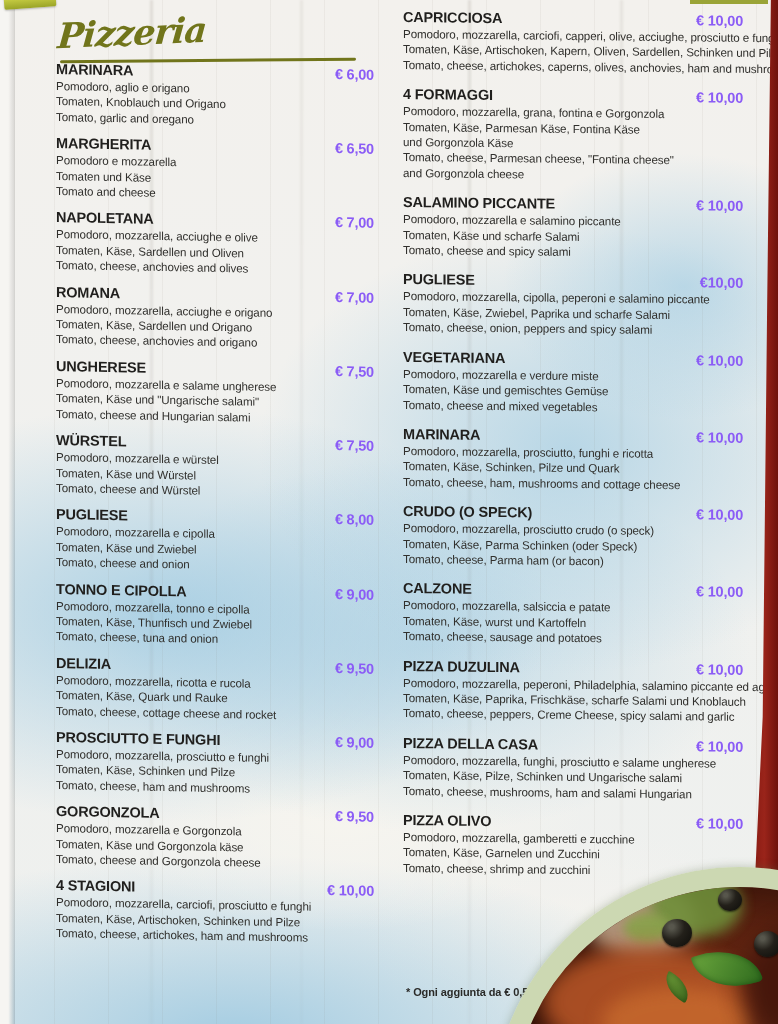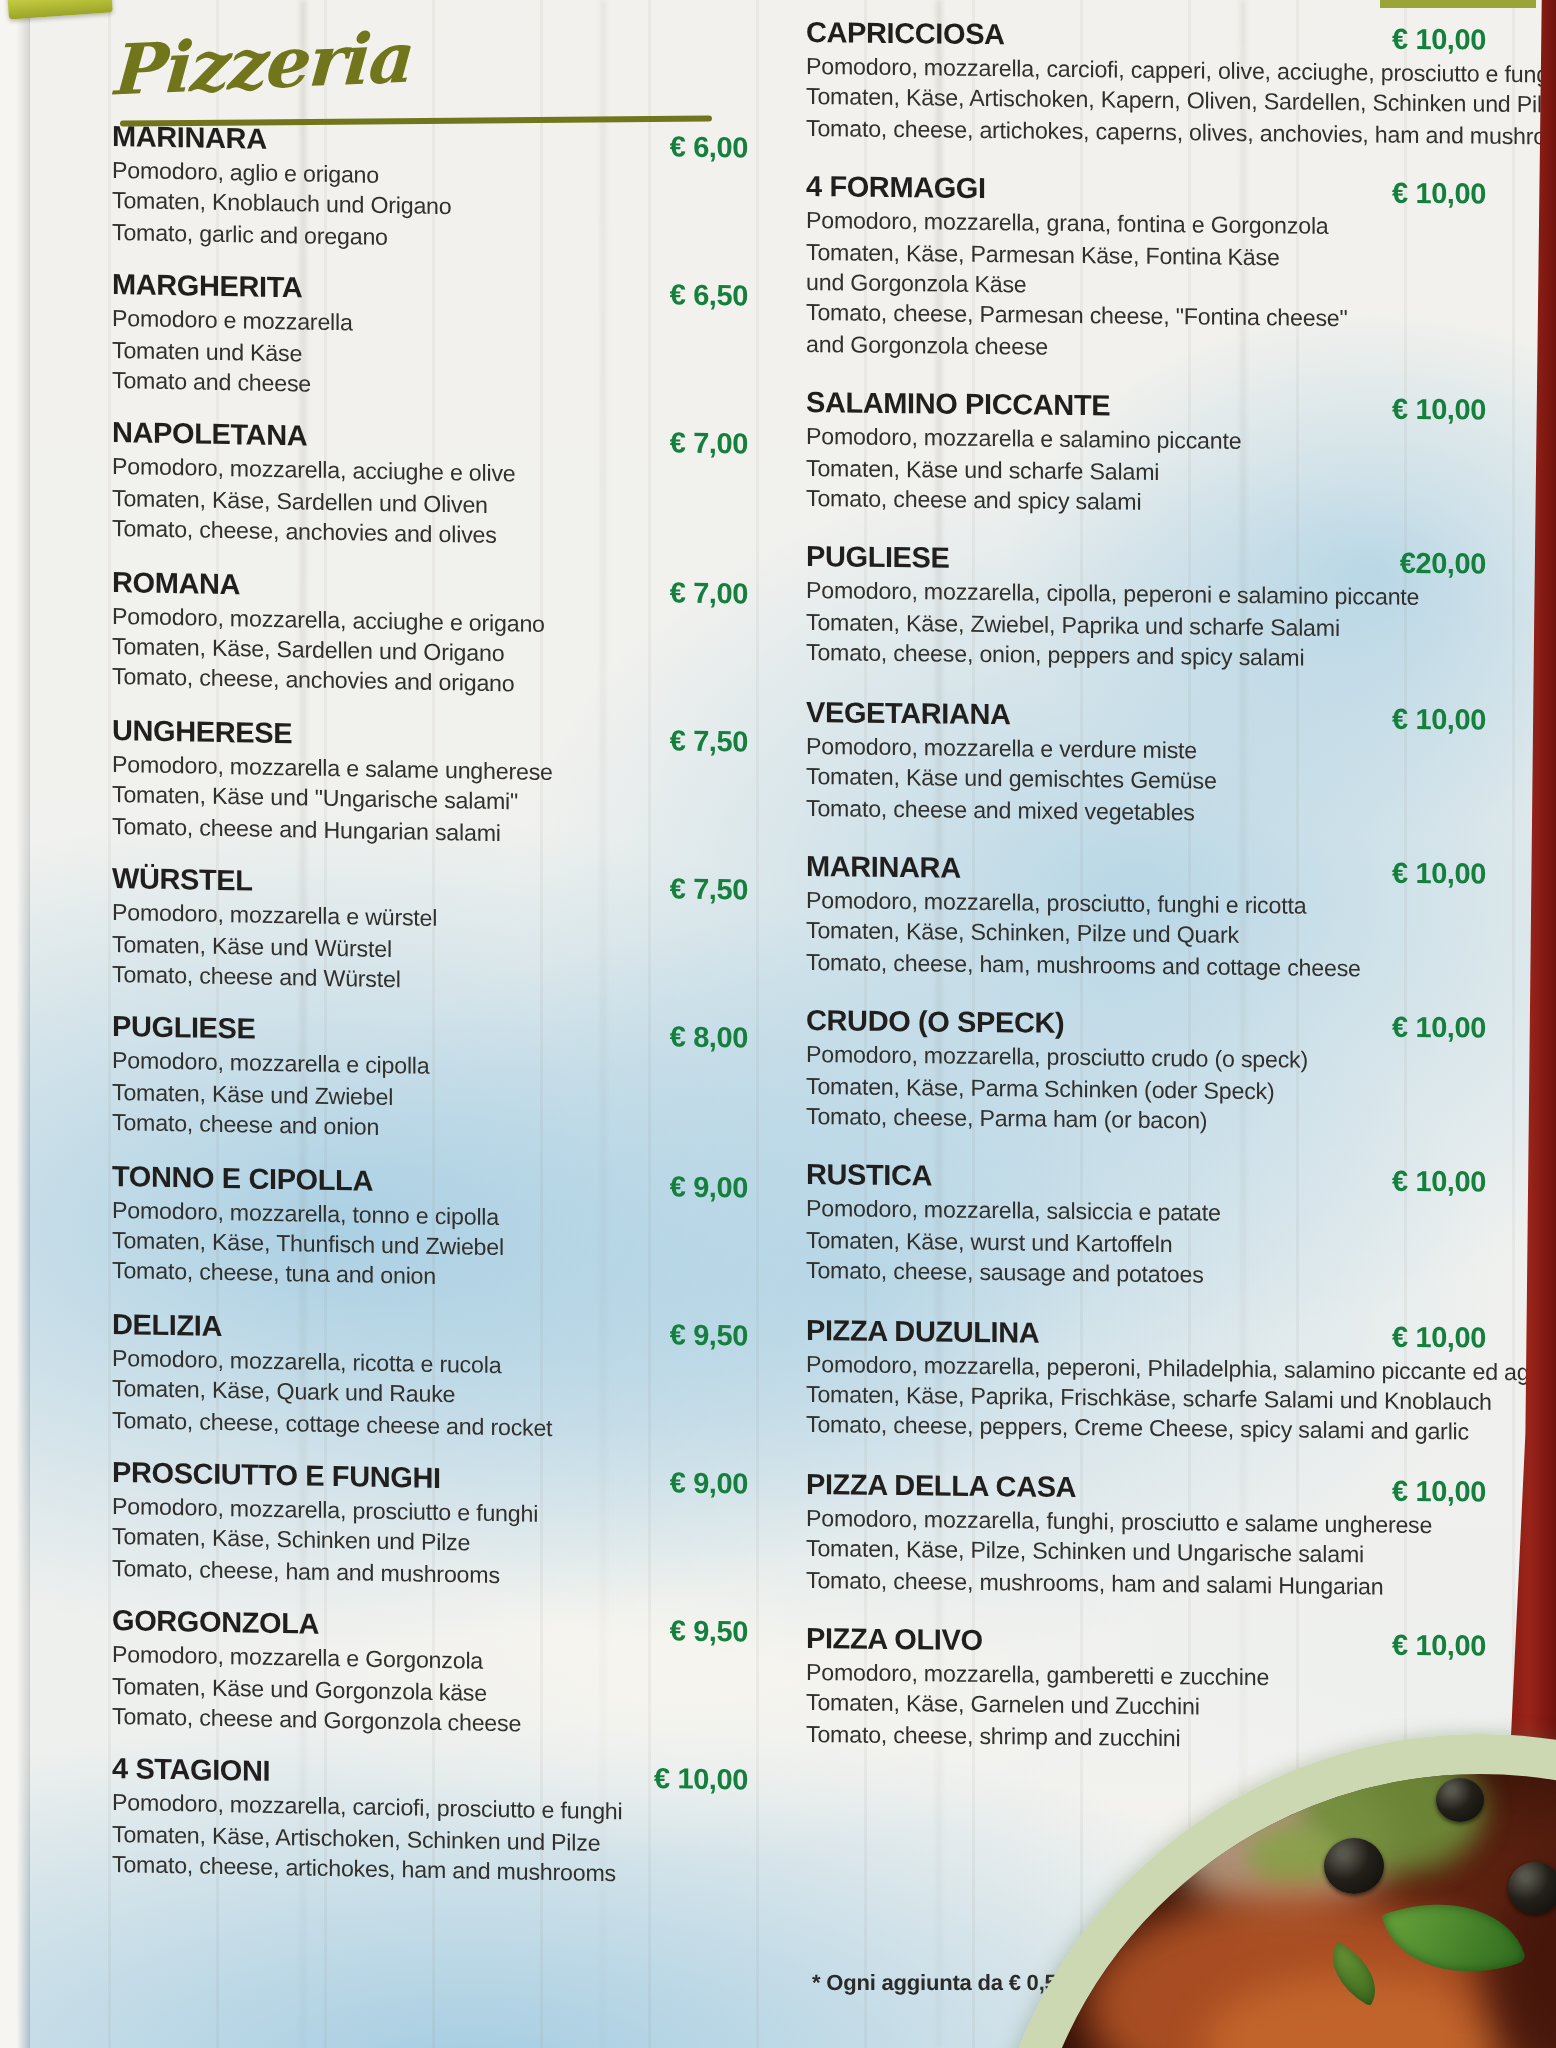--- a/index.html
+++ b/index.html
@@ -47,21 +47,21 @@
     background:#71751b;border-radius:2px;transform:rotate(-.5deg);}
 
   
   .col{position:absolute;}
   .col-left{left:56px;top:60px;width:318px;transform:skewY(1.05deg);transform-origin:top left;}
   .col-right{left:403px;top:8px;width:340px;transform:skewY(.65deg);transform-origin:top left;}
   .item{margin-bottom:10px;}
   .col-right .item{margin-bottom:13px;}
   .item-head{display:flex;justify-content:space-between;align-items:baseline;line-height:18px;}
   .item-name{font-weight:bold;font-size:14.5px;color:#201f1d;letter-spacing:-.2px;white-space:nowrap;}
-  .item-price{font-weight:bold;font-size:14.5px;color:#15803d;white-space:nowrap;letter-spacing:-.2px;}
+  .item-price{font-weight:bold;font-size:14.5px;color:#8b5cf6;white-space:nowrap;letter-spacing:-.2px;}
   .item-desc{font-size:11.6px;line-height:15.4px;color:#31302d;letter-spacing:-.1px;white-space:nowrap;}
 
   .footnote{position:absolute;left:406px;top:986px;font-size:11px;font-weight:bold;
     color:#2a2a28;z-index:4;letter-spacing:-.1px;}
 
   
   .pizza{position:absolute;left:492px;top:867px;width:456px;height:456px;border-radius:50%;
     border:20px solid #ccd8b2;z-index:4;overflow:hidden;
     box-shadow:0 0 10px rgba(90,110,70,.35), inset 0 0 50px rgba(20,5,0,.55);
     background:
@@ -242,21 +242,21 @@
             <span class="item-name">SALAMINO PICCANTE</span>
             <span class="item-price">€ 10,00</span>
           </div>
           <div class="item-desc">Pomodoro, mozzarella e salamino piccante</div>
           <div class="item-desc">Tomaten, Käse und scharfe Salami</div>
           <div class="item-desc">Tomato, cheese and spicy salami</div>
         </div>
         <div class="item">
           <div class="item-head">
             <span class="item-name">PUGLIESE</span>
-            <span class="item-price">€20,00</span>
+            <span class="item-price">€10,00</span>
           </div>
           <div class="item-desc">Pomodoro, mozzarella, cipolla, peperoni e salamino piccante</div>
           <div class="item-desc">Tomaten, Käse, Zwiebel, Paprika und scharfe Salami</div>
           <div class="item-desc">Tomato, cheese, onion, peppers and spicy salami</div>
         </div>
         <div class="item">
           <div class="item-head">
             <span class="item-name">VEGETARIANA</span>
             <span class="item-price">€ 10,00</span>
           </div>
@@ -277,21 +277,21 @@
           <div class="item-head">
             <span class="item-name">CRUDO (O SPECK)</span>
             <span class="item-price">€ 10,00</span>
           </div>
           <div class="item-desc">Pomodoro, mozzarella, prosciutto crudo (o speck)</div>
           <div class="item-desc">Tomaten, Käse, Parma Schinken (oder Speck)</div>
           <div class="item-desc">Tomato, cheese, Parma ham (or bacon)</div>
         </div>
         <div class="item">
           <div class="item-head">
-            <span class="item-name">RUSTICA</span>
+            <span class="item-name">CALZONE</span>
             <span class="item-price">€ 10,00</span>
           </div>
           <div class="item-desc">Pomodoro, mozzarella, salsiccia e patate</div>
           <div class="item-desc">Tomaten, Käse, wurst und Kartoffeln</div>
           <div class="item-desc">Tomato, cheese, sausage and potatoes</div>
         </div>
         <div class="item">
           <div class="item-head">
             <span class="item-name">PIZZA DUZULINA</span>
             <span class="item-price">€ 10,00</span>

